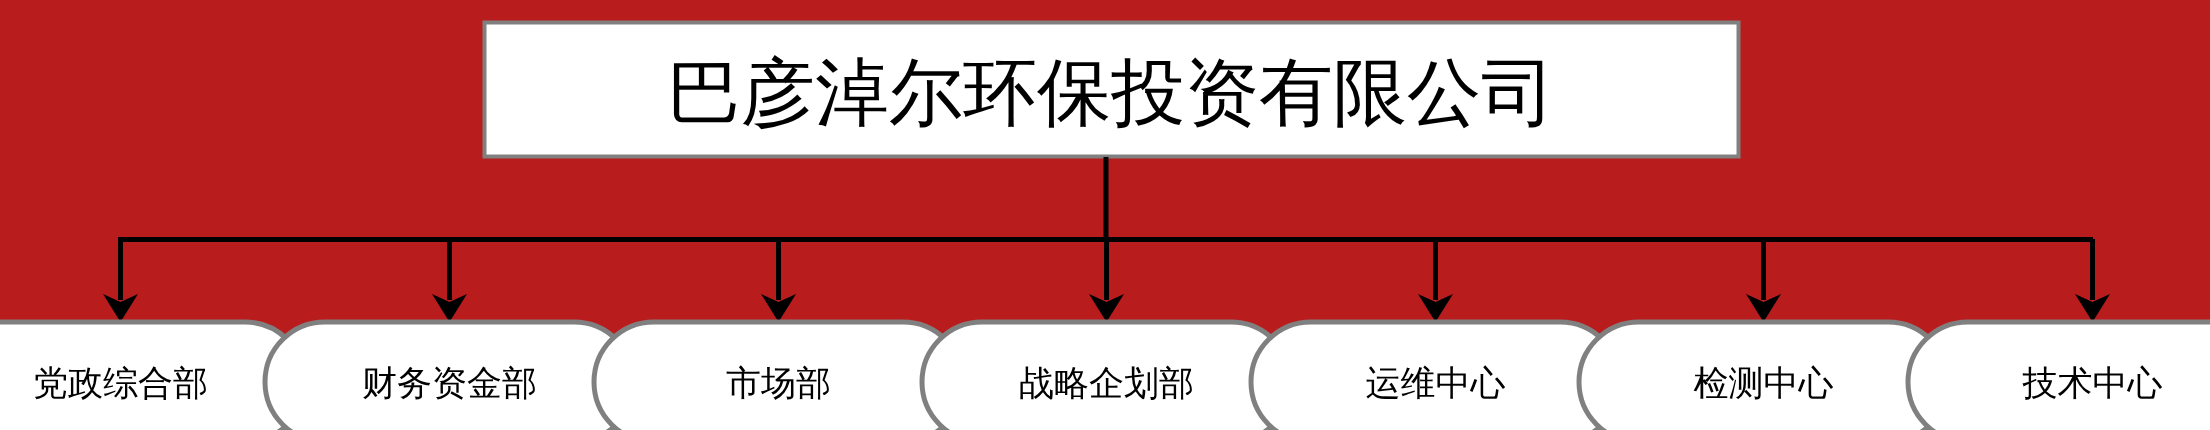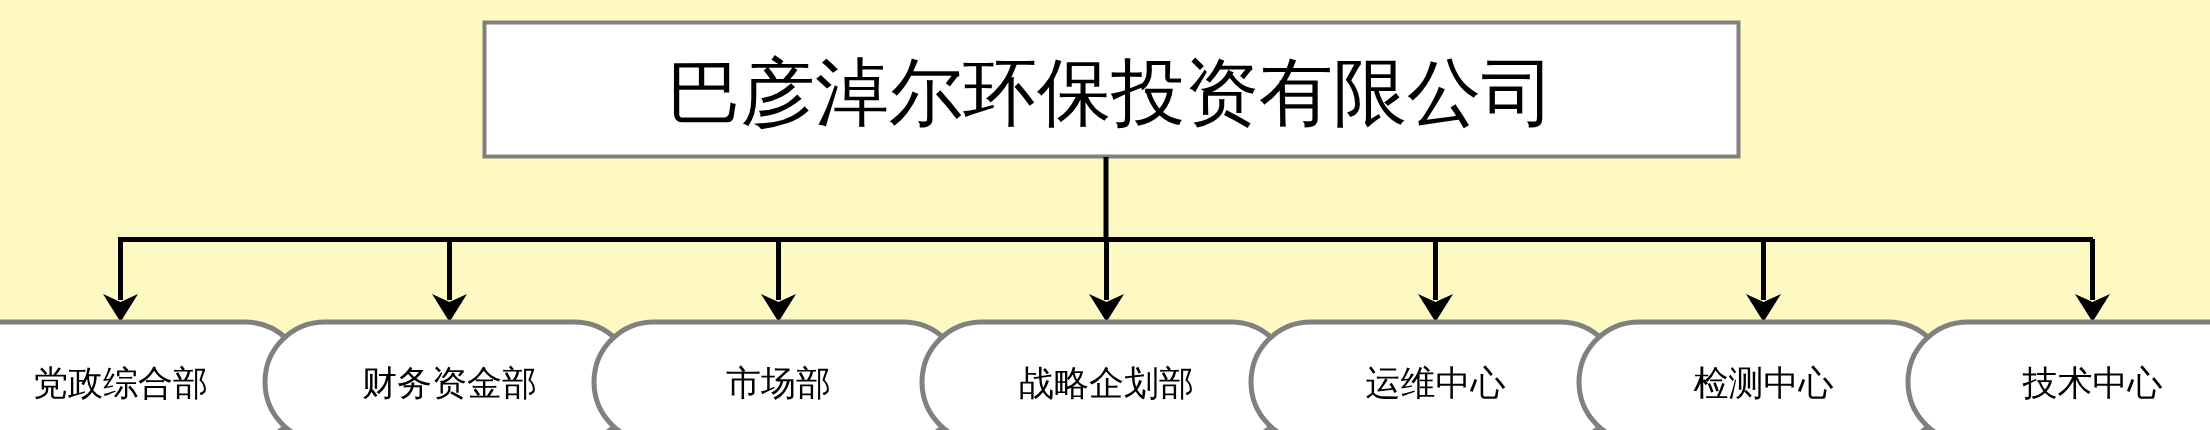--- a/index.html
+++ b/index.html
@@ -8,21 +8,21 @@
     padding: 0;
     background: #ffffff;
   }
   body {
     font-family: "DejaVu Sans", "Liberation Sans", sans-serif;
   }
   #canvas {
     position: relative;
     width: 2210px;
     height: 430px;
-    background: #fef9c3;
+    background: #b91c1c;
     overflow: hidden;
   }
   #diagram-svg {
     position: absolute;
     left: 0;
     top: 0;
     width: 2210px;
     height: 430px;
     display: block;
   }

